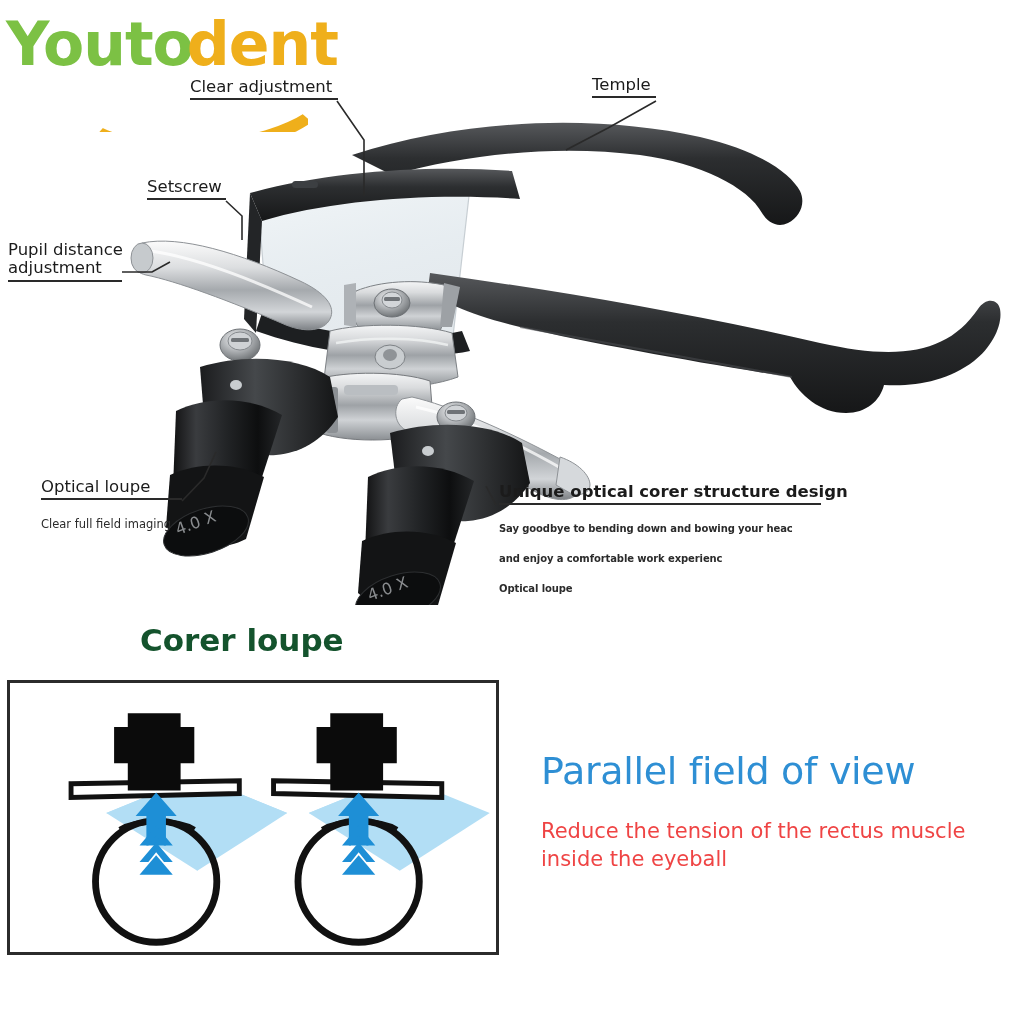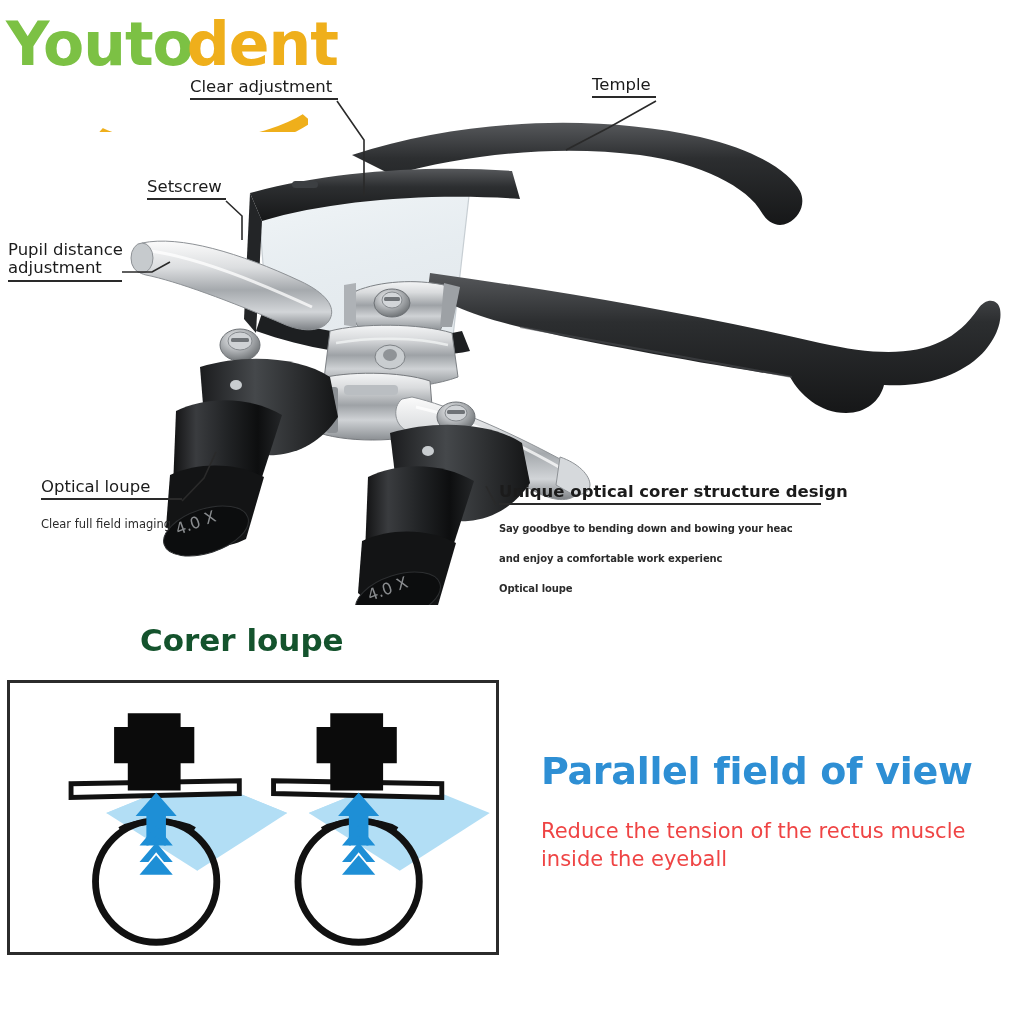--- a/index.html
+++ b/index.html
@@ -62,21 +62,21 @@
     position:absolute;left:140px;top:622px;
     font-size:31px;font-weight:bold;color:#14532d;
     font-family:"DejaVu Sans", sans-serif;white-space:nowrap;
   }
   .panel{
     position:absolute;left:7px;top:680px;width:492px;height:275px;
     border:3px solid #2b2b2b;background:#ffffff;box-sizing:border-box;
   }
   .pfv-title{
     position:absolute;left:541px;top:749px;
-    font-size:38px;font-weight:bold;color:#2E8FD4;
+    font-size:38px;font-weight:normal;color:#2E8FD4;
     font-family:"DejaVu Sans", sans-serif;white-space:nowrap;
     letter-spacing:-.3px;
   }
   .pfv-sub{
     position:absolute;left:541px;top:818px;width:470px;
     font-size:21px;color:#ef4444;line-height:1.32;
     font-family:"DejaVu Sans", sans-serif;
   }
 </style>
 </head>

